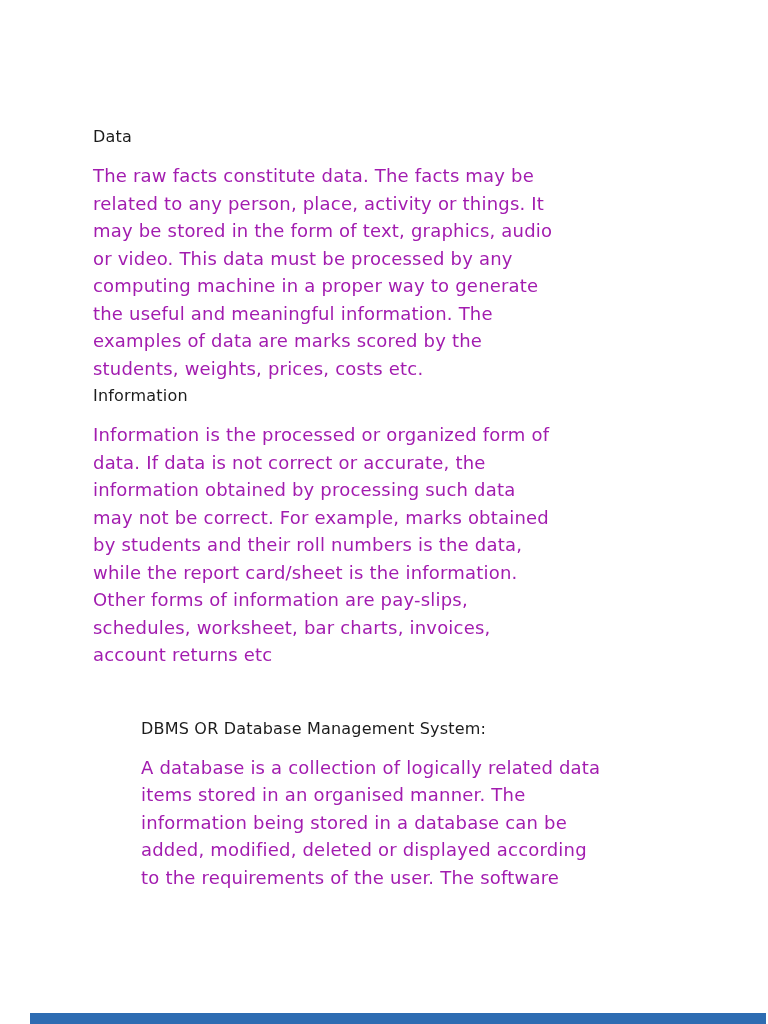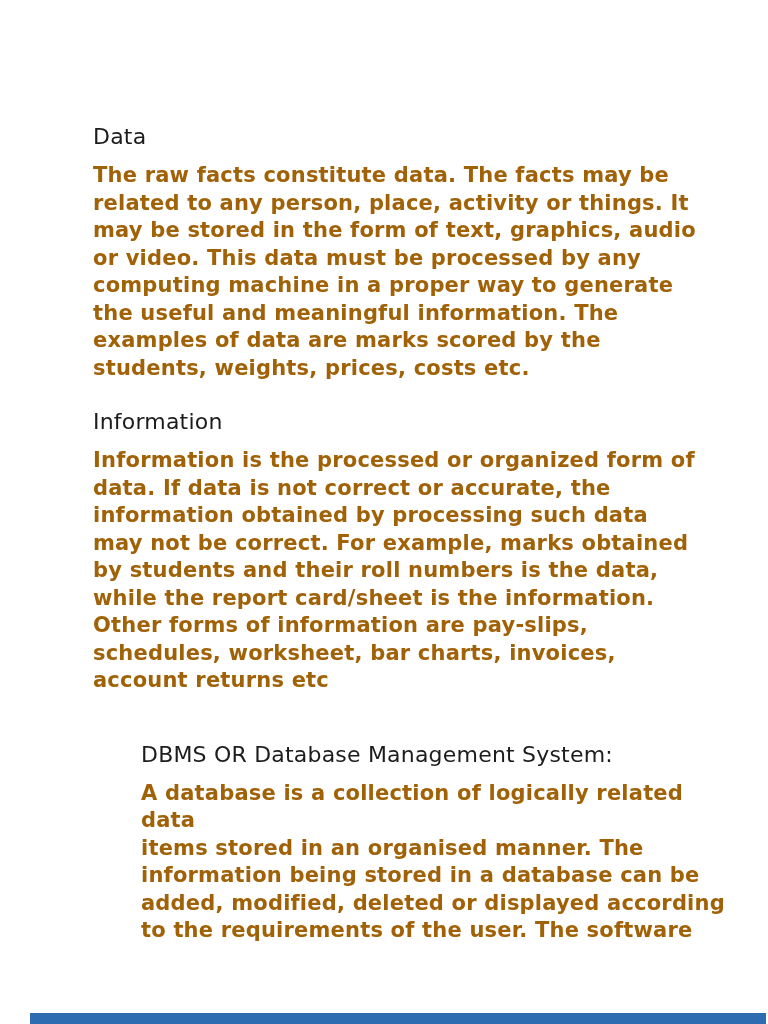--- a/index.html
+++ b/index.html
@@ -17,36 +17,36 @@
   }
   .page {
     position: absolute;
     left: 93px;
     top: 0;
     width: 640px;
     padding-top: 123px;
   }
   .doc-section h2 {
     margin: 0;
-    font-size: 22px;
+    font-size: 16px;
     line-height: 28px;
     font-weight: normal;
     color: #1c1c1c;
     letter-spacing: 0.2px;
   }
   .doc-section p {
     margin: 11px 0 0 0;
-    font-size: 21px;
+    font-size: 18px;
     line-height: 27.5px;
-    font-weight: bold;
-    color: #a16207;
+    font-weight: normal;
+    color: #a21caf;
     white-space: pre-line;
     letter-spacing: 0.2px;
   }
-  .doc-section.sec-information { margin-top: 26px; }
+  .doc-section.sec-information { }
   .doc-section.sec-dbms { margin-top: 46px; margin-left: 48px; }
   .bottom-banner-sliver {
     position: absolute;
     left: 30px;
     bottom: 0;
     width: 736px;
     height: 11px;
   }
 </style>
 </head>

